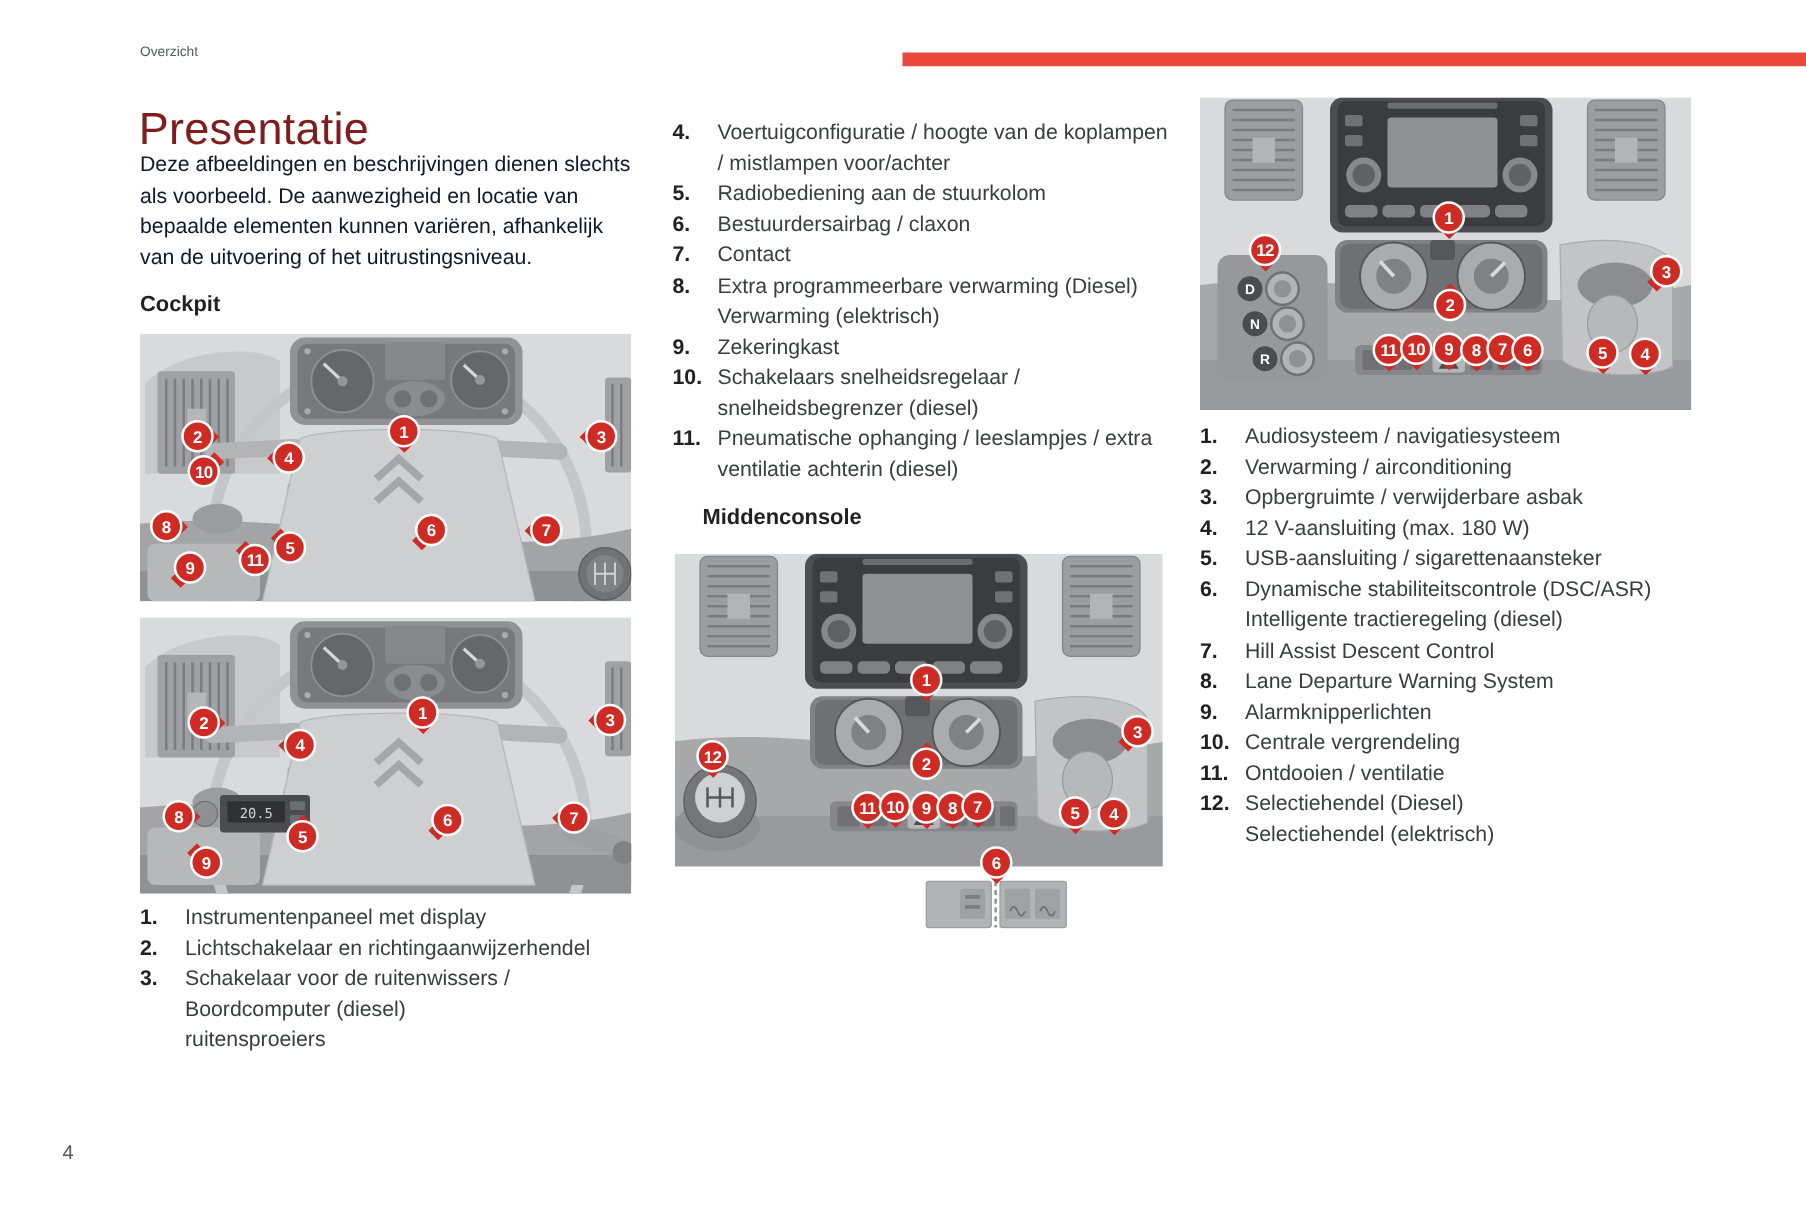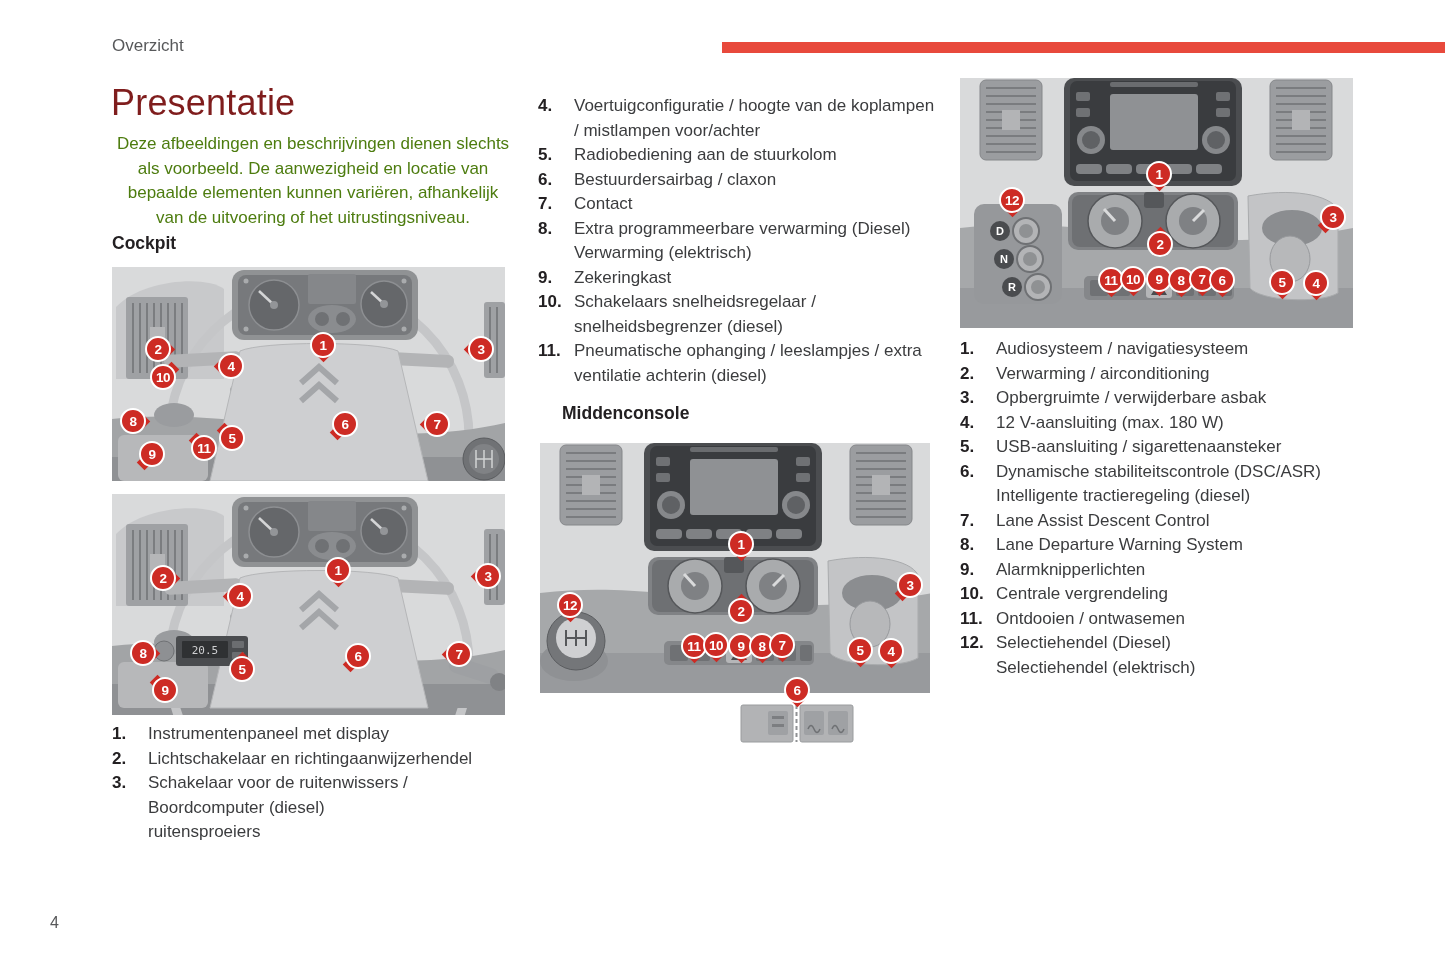--- a/index.html
+++ b/index.html
@@ -1,25 +1,25 @@
 <!DOCTYPE html>
 <html style="--accent: #e8493c; --marker: #cd2b24;"><head>
 <meta charset="utf-8">
 <style>
   html,body{margin:0;padding:0;background:#fff;}
   .page{position:relative;width:1445px;height:964px;background:#ffffff;overflow:hidden;
         font-family:"Liberation Sans", sans-serif;color:#3b3c3e;}
   .abs{position:absolute;}
   
-  .section-header{left:112px;top:36px;font-size:17px;color:#57585a;}
+  .section-header{left:112px;top:36px;font-size:11px;color:#57585a;}
   .redbar{left:722px;top:42px;width:723px;height:11px;background:var(--accent,#e8493c);}
   .pagenum{left:50px;top:914px;font-size:16px;color:#57585a;}
   
   .title{left:111px;top:82px;font-size:36px;color:#7f1d1d;letter-spacing:.2px;}
-  .intro{left:112px;top:132px;width:402px;font-size:17px;line-height:24.5px;color:#4d7c0f;text-align:center;}
+  .intro{left:112px;top:120px;width:402px;font-size:17px;line-height:24.5px;color:#0f172a;}
   .subhead{font-size:17.5px;font-weight:bold;color:#232022;}
   .cockpit-head{left:112px;top:233px;}
   .midden-head{left:538px;top:403px;margin-left:24px;}
   
   .plist{margin:0;padding:0;list-style:none;font-size:17px;line-height:24.5px;color:#3b3c3e;}
   .plist li{display:flex;align-items:flex-start;}
   .plist .num{flex:0 0 36px;font-weight:bold;color:#232022;}
   .plist .txt div{white-space:nowrap;}
   .list-cockpit{left:112px;top:722px;width:420px;}
   .list-cockpit2{left:538px;top:94px;width:420px;}
@@ -686,21 +686,21 @@
         <span class="num">6.</span>
         <span class="txt">
           <div>Dynamische stabiliteitscontrole (DSC/ASR)</div>
           <div>Intelligente tractieregeling (diesel)</div>
         </span>
       </li>
 
       <li>
         <span class="num">7.</span>
         <span class="txt">
-          <div>Lane Assist Descent Control</div>
+          <div>Hill Assist Descent Control</div>
         </span>
       </li>
 
       <li>
         <span class="num">8.</span>
         <span class="txt">
           <div>Lane Departure Warning System</div>
         </span>
       </li>
 
@@ -714,21 +714,21 @@
       <li>
         <span class="num">10.</span>
         <span class="txt">
           <div>Centrale vergrendeling</div>
         </span>
       </li>
 
       <li>
         <span class="num">11.</span>
         <span class="txt">
-          <div>Ontdooien / ontwasemen</div>
+          <div>Ontdooien / ventilatie</div>
         </span>
       </li>
 
       <li>
         <span class="num">12.</span>
         <span class="txt">
           <div>Selectiehendel (Diesel)</div>
           <div>Selectiehendel (elektrisch)</div>
         </span>
       </li>

